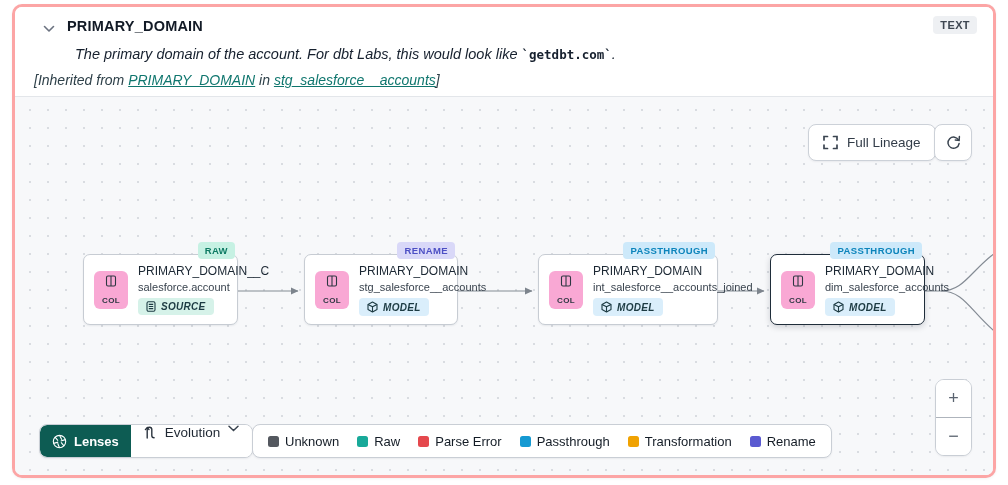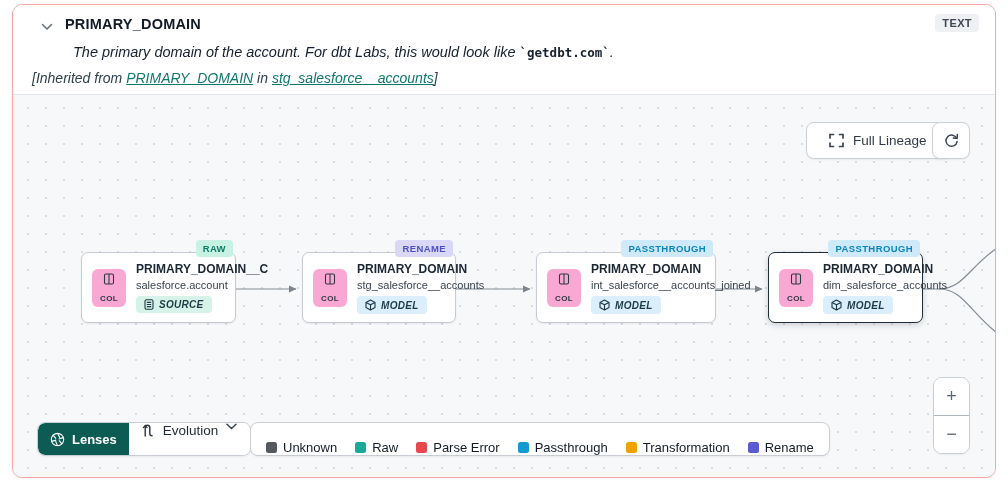--- a/index.html
+++ b/index.html
@@ -3,21 +3,21 @@
 <meta charset="utf-8">
 <style>
   * { box-sizing: border-box; }
   html,body { margin:0; padding:0; }
   body {
     width:1008px; height:485px; position:relative; background:#ffffff;
     font-family:"Liberation Sans", sans-serif; color:#1b2530; overflow:hidden;
   }
   .card {
     position:absolute; left:12px; top:4px; width:984px; height:474px;
-    background:#fff; border:1px solid #fca5a5; border-radius:10px;
+    background:#fff; border:3px solid #fca5a5; border-radius:10px;
     box-shadow:0 1px 3px rgba(16,24,40,.05); overflow:hidden;
   }
   
   .header { position:absolute; left:0; top:0; right:0; height:89px; background:#fff; }
   .chev-btn { position:absolute; left:22px; top:10px; width:24px; height:24px; border:none; background:transparent; cursor:pointer; display:flex; align-items:center; justify-content:center; color:#6b7280; }
   .hdr-title { position:absolute; left:52px; top:11px; font-size:14.5px; font-weight:bold; letter-spacing:.2px; color:#121a26; }
   .type-badge { position:absolute; right:16px; top:9px; background:#eef0f3; color:#3f4752; font-size:11px; font-weight:bold; letter-spacing:.4px; padding:3px 7px; border-radius:4px; }
   .desc { position:absolute; left:19px; top:39px; font-size:14.5px; font-style:italic; color:#16202e; white-space:nowrap;margin-left:41px; }
   .desc code { font-family:"DejaVu Sans Mono", monospace; font-style:normal; font-weight:bold; font-size:12.5px; color:#16202e; }
   .inherited { position:absolute; left:19px; top:65px; font-size:14px; font-style:italic; color:#2e4049; white-space:nowrap; }
@@ -25,37 +25,37 @@
   
   .canvas {
     position:absolute; left:0; top:89px; right:0; bottom:0;
     background-color:#f7f8fa; border-top:1px solid #e3e6ea;
     background-image:radial-gradient(circle,#d9dce1 1px, transparent 1.3px);
     background-size:18px 18px; background-position:6px 4px;
   }
   .edges { position:absolute; left:0; top:0; width:984px; height:385px; pointer-events:none; }
   
   .btn { background:#fff; border:1px solid #ccd1d8; border-radius:8px; box-shadow:0 1px 2px rgba(16,24,40,.06); cursor:pointer; display:flex; align-items:center; justify-content:center; color:#323c48; }
-  .full-lineage { position:absolute; left:793px; top:27px; height:37px; padding:0 22px; gap:9px; font-size:13.5px; font-family:inherit; }
+  .full-lineage { position:absolute; left:793px; top:27px; height:37px; padding:0 14px; gap:9px; font-size:13.5px; font-family:inherit; }
   .refresh { position:absolute; left:919px; top:27px; width:38px; height:37px; }
   
   .node { position:absolute; top:157px; height:71px; background:#fff; border:1px solid #c7ccd3; border-radius:7px; box-shadow:0 1px 2px rgba(16,24,40,.07); cursor:pointer; }
   .node.selected { border:1.6px solid #1f2d3a; box-shadow:0 2px 6px rgba(16,24,40,.18); }
   .status-badge { position:absolute; top:-13px; right:2px; font-size:9.5px; font-weight:bold; letter-spacing:.4px; padding:3px 7px 3px; border-radius:4px; z-index:2; }
   .colbox { position:absolute; left:10px; top:16px; width:34px; height:38px; background:#f9a8d4; border-radius:6px; display:flex; flex-direction:column; align-items:center; justify-content:center; gap:9px; color:#2e3742; }
   .colbox .col-label { font-size:8px; font-weight:bold; letter-spacing:.3px; }
-  .node-title { position:absolute; left:54px; top:9px; font-size:12px; font-weight:bold; color:#1b2733; white-space:nowrap; }
+  .node-title { position:absolute; left:54px; top:9px; font-size:12px; font-weight:normal; color:#1b2733; white-space:nowrap; }
   .node-sub { position:absolute; left:54px; top:26px; font-size:11px; color:#39434e; white-space:nowrap; }
   .kind-badge { position:absolute; left:54px; top:43px; display:inline-flex; align-items:center; gap:5px; font-size:10px; font-weight:bold; letter-spacing:.3px; padding:3px 8px; border-radius:4px;font-style:italic; }
   
   .lens-group { position:absolute; left:24px; top:327px; height:34px; display:flex; align-items:stretch; border:1px solid #c9ced5; border-radius:8px; background:#fff; overflow:hidden; box-shadow:0 1px 2px rgba(16,24,40,.06); }
   .lenses-btn { display:flex; align-items:center; gap:7px; padding:0 12px; color:#fff; font-size:13px; font-weight:bold; border:none; cursor:pointer; border-radius:7px 0 0 7px; font-family:inherit; }
   .evolution-btn { display:flex; align-items:flex-start; gap:8px; padding:0 13px; background:#fff; border:none; cursor:pointer; font-size:13.5px; color:#1f2833; font-family:inherit; }
   
-  .legend { position:absolute; left:237px; top:327px; height:34px; display:flex; align-items:flex-end; gap:18px; padding:0 15px; background:#fff; border:1px solid #c9ced5; border-radius:8px; box-shadow:0 1px 2px rgba(16,24,40,.06); }
+  .legend { position:absolute; left:237px; top:327px; height:34px; display:flex; align-items:center; gap:18px; padding:0 15px; background:#fff; border:1px solid #c9ced5; border-radius:8px; box-shadow:0 1px 2px rgba(16,24,40,.06); }
   .legend-item { display:flex; align-items:center; gap:6px; font-size:13px; color:#141c26; }
   .swatch { width:11px; height:11px; border-radius:2.5px; }
   
   .zoom-panel { position:absolute; left:920px; top:282px; width:37px; height:77px; background:#fff; border:1px solid #c9ced5; border-radius:9px; box-shadow:0 1px 2px rgba(16,24,40,.06); display:flex; flex-direction:column; overflow:hidden; }
   .zoom-btn { flex:1; border:none; background:#fff; font-size:18px; color:#5b6470; cursor:pointer; display:flex; align-items:center; justify-content:center; font-family:inherit; }
   .zoom-btn:first-child { border-bottom:1px solid #aeb4bc; }
   svg { display:block; }
 </style>
 </head>
 <body>

